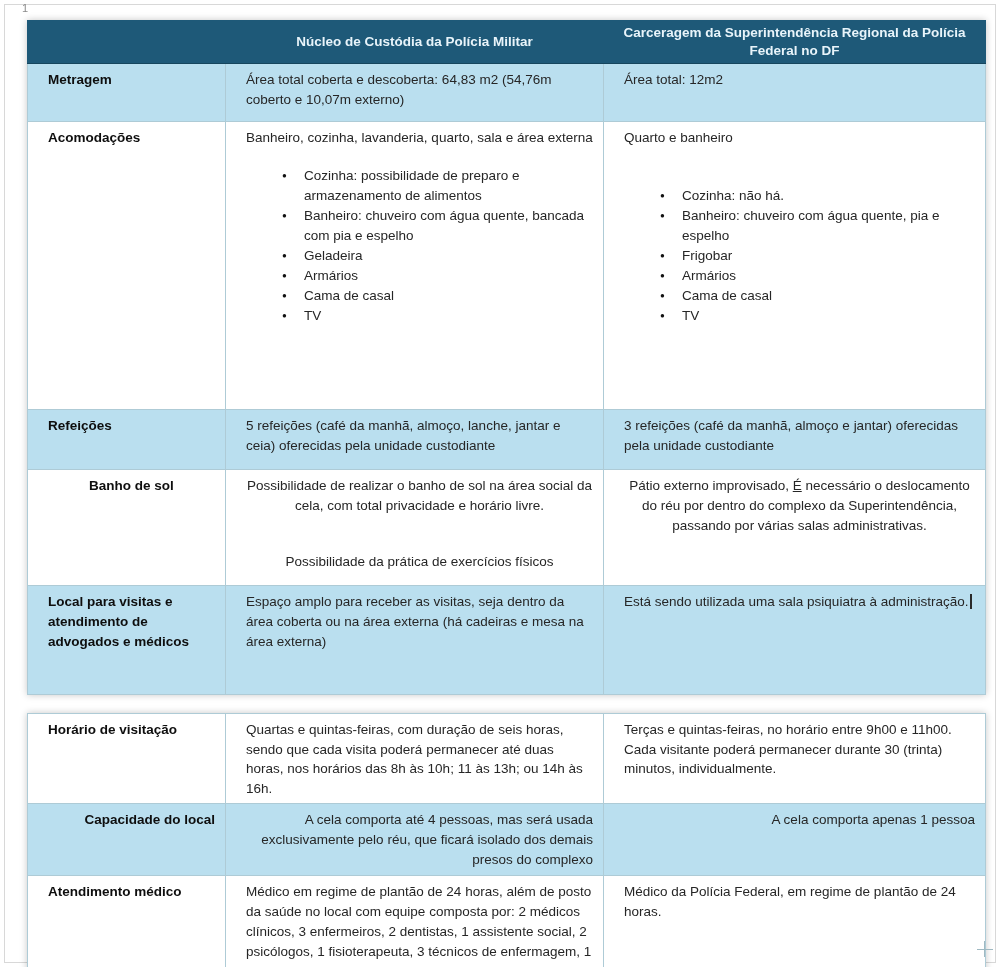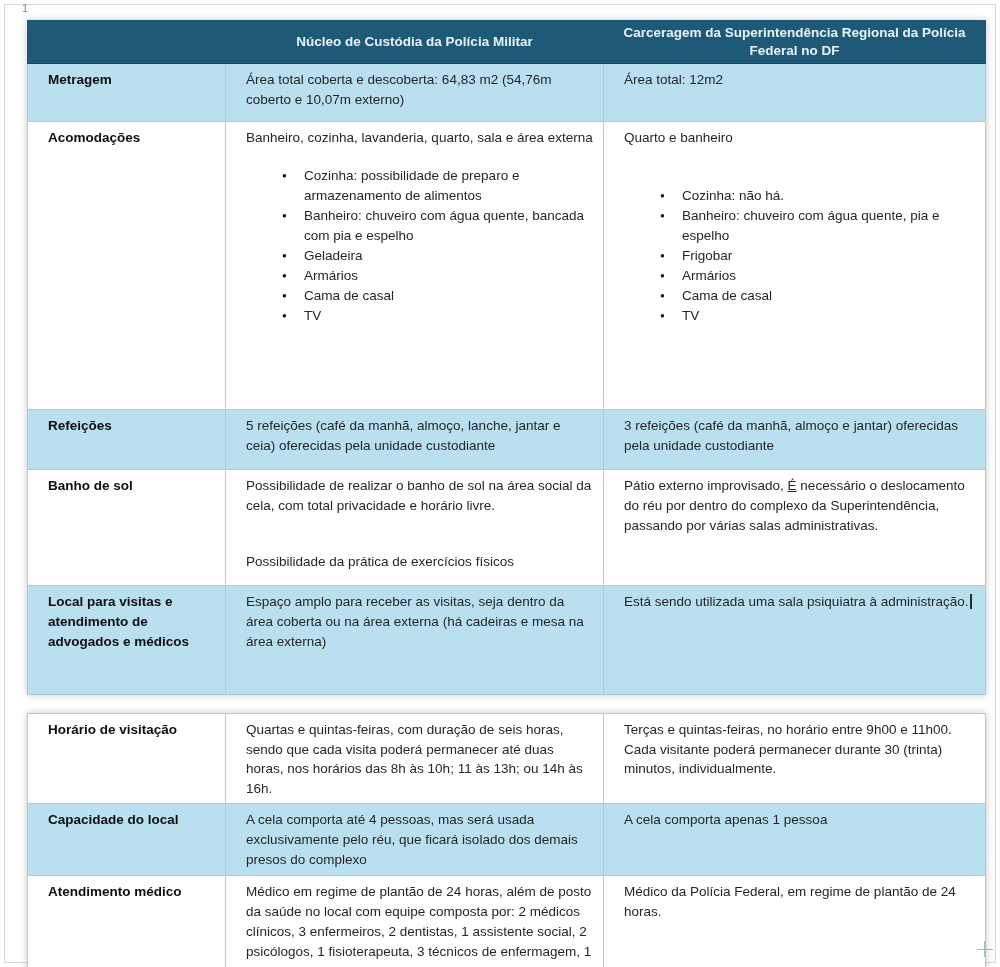--- a/index.html
+++ b/index.html
@@ -43,24 +43,24 @@
     background:#1E5978; color:#E8F4FA;
     font-weight:bold; text-align:center; vertical-align:middle;
     height:42px; line-height:18px; padding:3px 14px;
     border-color:#1E5978; border-bottom-color:#16465e;
   }
   tr.shade td { background:#BADFEF; }
   td.lbl { font-weight:bold; color:#0e0e0e; }
   .r-metragem td    { height:58px; }
   .r-acomodacoes td { height:288px; }
   .r-refeicoes td   { height:60px; }
-  .r-banho td       { height:116px; }
+  .r-banho td       { height:116px;text-align:center; }
   .r-visitas td     { height:109px; }
   .r-horario td     { height:80px; line-height:19.5px; }
-  .r-capacidade td  { height:68px; }
+  .r-capacidade td  { height:68px;text-align:right; }
   .r-atendimento td { height:144px; }
   p { margin:0; }
   .p2 { margin-top:36px; }
   ul.bullets {
     list-style:none; margin:18px 0 0 0; padding:0 0 0 36px;
   }
   ul.bullets li { position:relative; padding-left:22px; }
   ul.bullets li::before {
     content:"●"; position:absolute; left:0; top:0;
     font-size:8px; color:#111;

